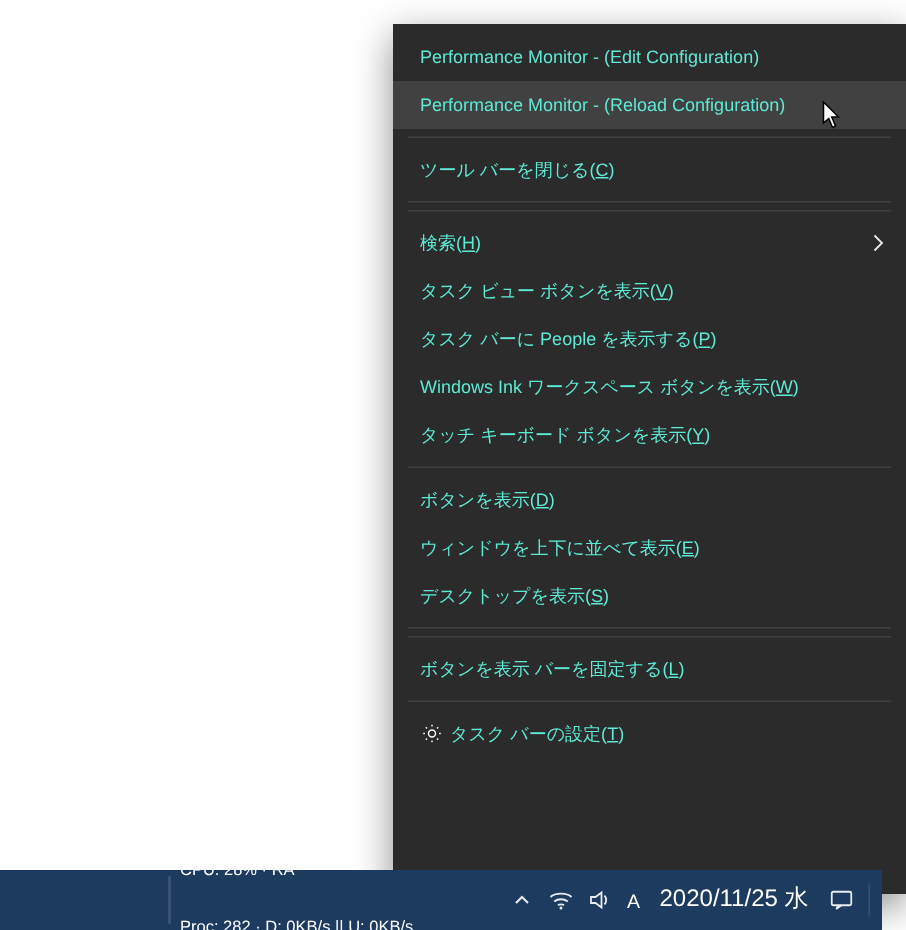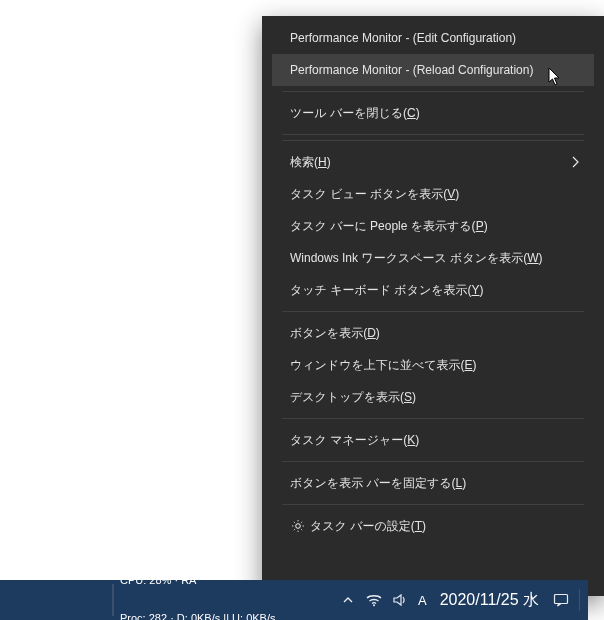--- a/index.html
+++ b/index.html
@@ -53,24 +53,24 @@
   .tray-sep { width: 1px; height: 22px; background: #3a5270; }
 
   
   .context-menu {
     position: absolute;
     top: 16px;
     left: 262px;
     right: 0;
     bottom: 24px;
     background: #2b2b2b;
-    color: #e5e5e5;
+    color: #5eead4;
     font-size: 12px;
     box-shadow: 0 8px 24px rgba(0,0,0,.45);
-    padding: 6px 10px;
+    padding: 6px 0;
     overflow: hidden;
   }
   .mi {
     display: flex;
     align-items: center;
     height: 32px;
     padding: 0 14px 0 18px;
     white-space: nowrap;
     cursor: default;
     position: relative;
@@ -174,25 +174,20 @@
 
 
   <div class="mi">
     <span class="label">
       <span>デスクトップを表示(</span><span class="u">S</span><span>)</span>
     </span>
   </div>
 
   <div class="msep"></div>
 
-  <div class="mi">
-    <span class="label">
-      <span>タスク マネージャー(</span><span class="u">K</span><span>)</span>
-    </span>
-  </div>
 
   <div class="msep"></div>
 
   <div class="mi">
     <span class="label">
       <span>ボタンを表示 バーを固定する(</span><span class="u">L</span><span>)</span>
     </span>
   </div>
 
   <div class="msep"></div>

